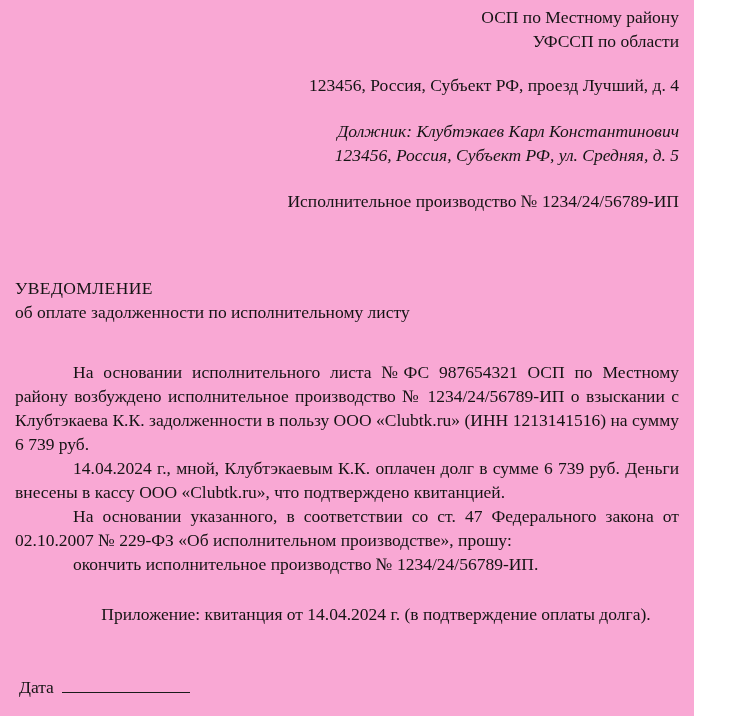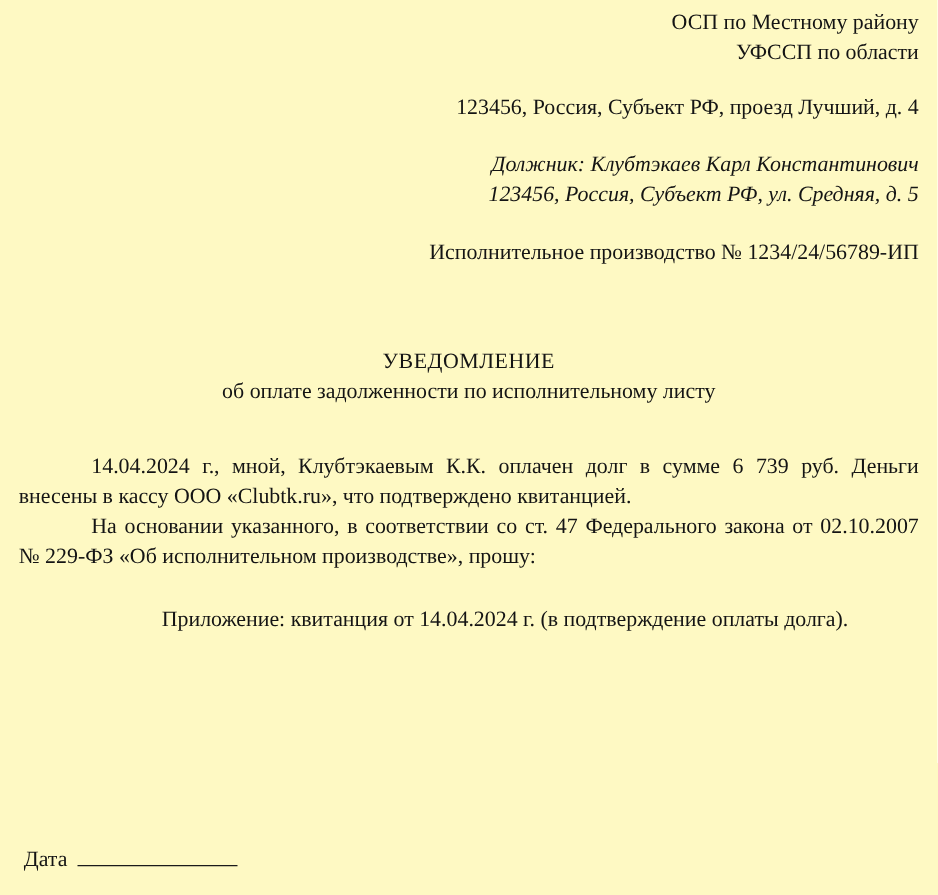--- a/index.html
+++ b/index.html
@@ -11,46 +11,45 @@
   body {
     width: 750px;
     height: 716px;
     font-family: "Liberation Serif", "DejaVu Serif", serif;
     color: #141414;
     -webkit-font-smoothing: antialiased;
   }
 
   .page {
     position: relative;
-    width: 750px;
+    width: 694px;
     height: 716px;
     box-sizing: border-box;
     padding: 0 15px;
-    background: #fef9c3;
+    background: #f9a8d4;
     overflow: hidden;
   }
 
   
   .header-block {
     text-align: right;
     font-size: 17.5px;
     line-height: 1.35;
   }
   .header-block .line {
     white-space: nowrap;
   }
 
   .block-osp   { padding-top: 6px; }
   .block-addr  { padding-top: 21px; }
   .block-debtor{ padding-top: 22px; font-style: italic; }
   .block-case  { padding-top: 23px; }
 
   
   .title-wrap {
-    text-align: center;
     margin-top: 62px;
     line-height: 1.4;
   }
   .title-main {
     font-size: 17.5px;
     letter-spacing: 0.4px;
   }
   .title-sub {
     font-size: 17.5px;
   }
@@ -128,22 +127,24 @@
   <div class="header-block block-case">
     <div class="line">Исполнительное производство № 1234/24/56789-ИП</div>
   </div>
 
   <div class="title-wrap">
     <div class="title-main">УВЕДОМЛЕНИЕ</div>
     <div class="title-sub">об оплате задолженности по исполнительному листу</div>
   </div>
 
   <div class="body-wrap">
+    <p class="para">На основании исполнительного листа №ФС 987654321 ОСП по Местному району возбуждено исполнительное производство № 1234/24/56789-ИП о взыскании с Клубтэкаева К.К. задолженности в пользу ООО «Clubtk.ru» (ИНН 1213141516) на сумму 6 739 руб.</p>
     <p class="para">14.04.2024 г., мной, Клубтэкаевым К.К. оплачен долг в сумме 6 739 руб. Деньги внесены в кассу ООО «Clubtk.ru», что подтверждено квитанцией.</p>
     <p class="para">На основании указанного, в соответствии со ст. 47 Федерального закона от 02.10.2007 № 229-ФЗ «Об исполнительном производстве», прошу:</p>
+    <p class="para-request">окончить исполнительное производство № 1234/24/56789-ИП.</p>
     <p class="para-attach">Приложение: квитанция от 14.04.2024 г. (в подтверждение оплаты долга).</p>
   </div>
 
   <div class="footer">
     <div class="sig-field">
       <span class="sig-label">Дата</span>
       <span class="sig-rule date"></span>
     </div>
   </div>
 

